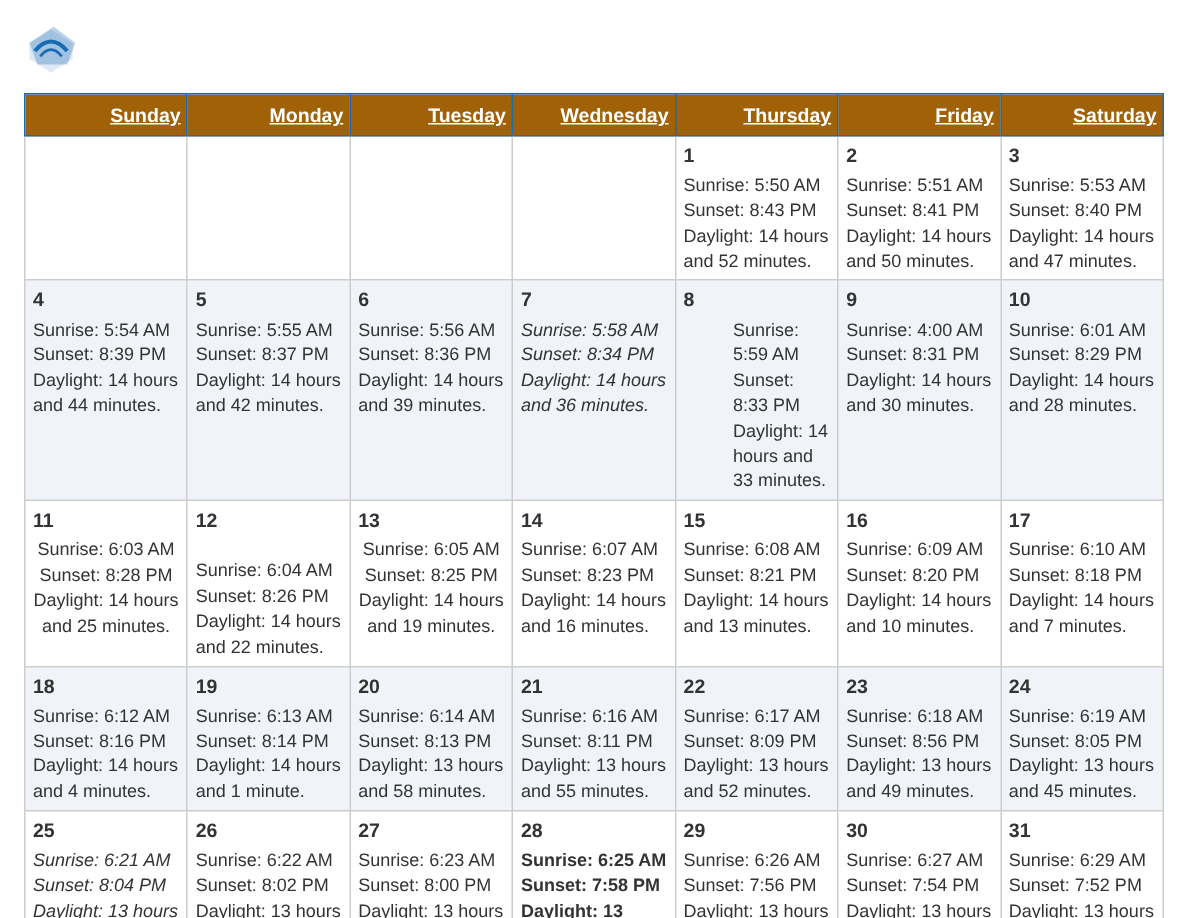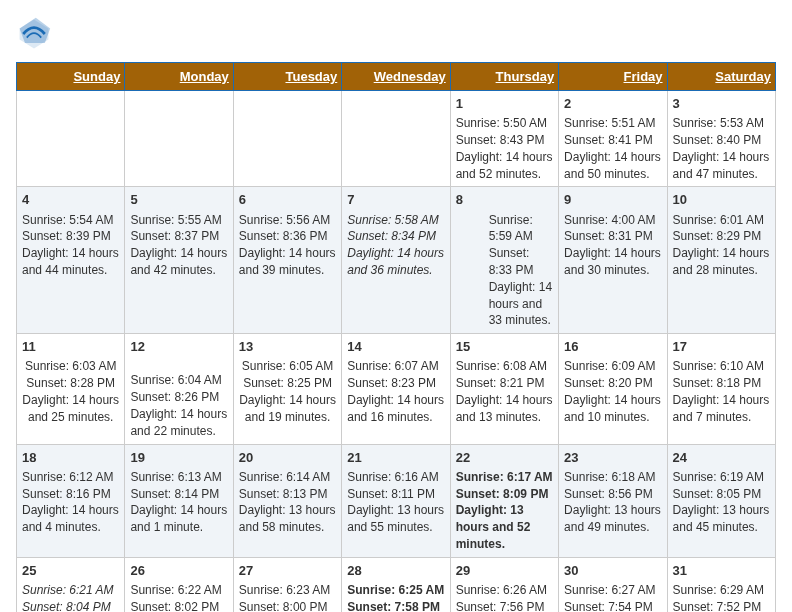--- a/index.html
+++ b/index.html
@@ -257,21 +257,21 @@
 Daylight: 13 hours and 58 minutes.</div>
         </td>
         <td>
           <span class="day-number">21</span>
           <div class="day-info" style="white-space: pre-line;">Sunrise: 6:16 AM
 Sunset: 8:11 PM
 Daylight: 13 hours and 55 minutes.</div>
         </td>
         <td>
           <span class="day-number">22</span>
-          <div class="day-info" style="white-space: pre-line; font-weight: bold;">Sunrise: 6:17 AM
+          <div class="day-info" style="white-space: pre-line;">Sunrise: 6:17 AM
 Sunset: 8:09 PM
 Daylight: 13 hours and 52 minutes.</div>
         </td>
         <td>
           <span class="day-number">23</span>
           <div class="day-info" style="white-space: pre-line;">Sunrise: 6:18 AM
 Sunset: 8:56 PM
 Daylight: 13 hours and 49 minutes.</div>
         </td>
         <td>

